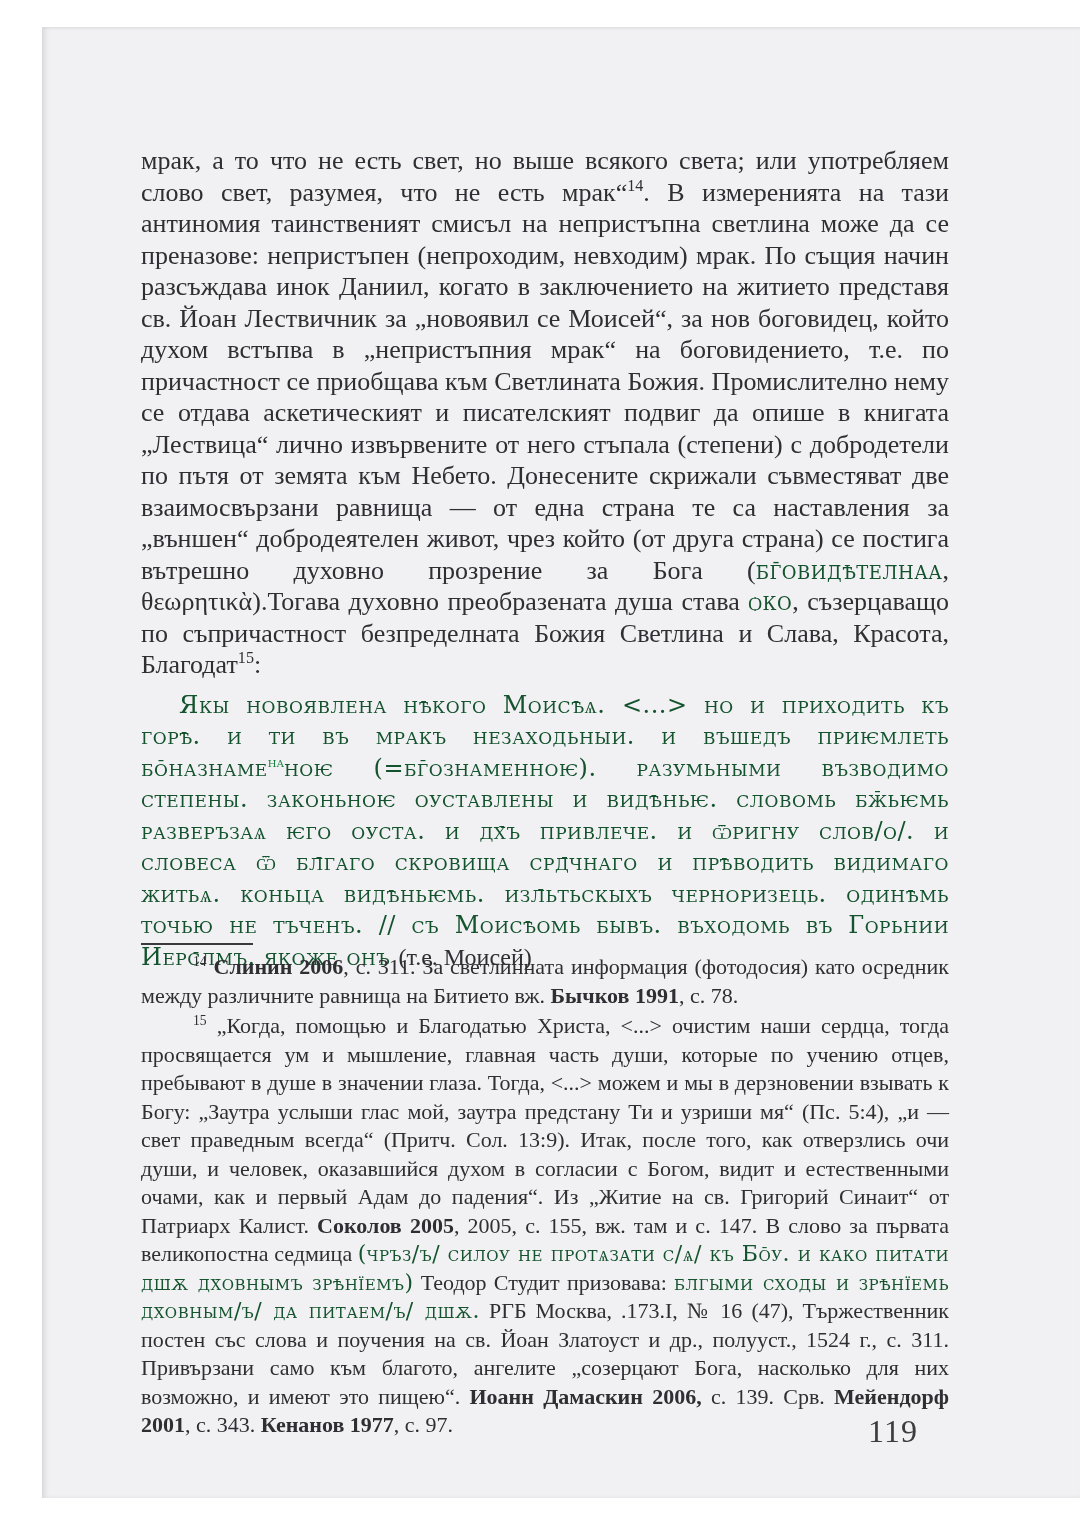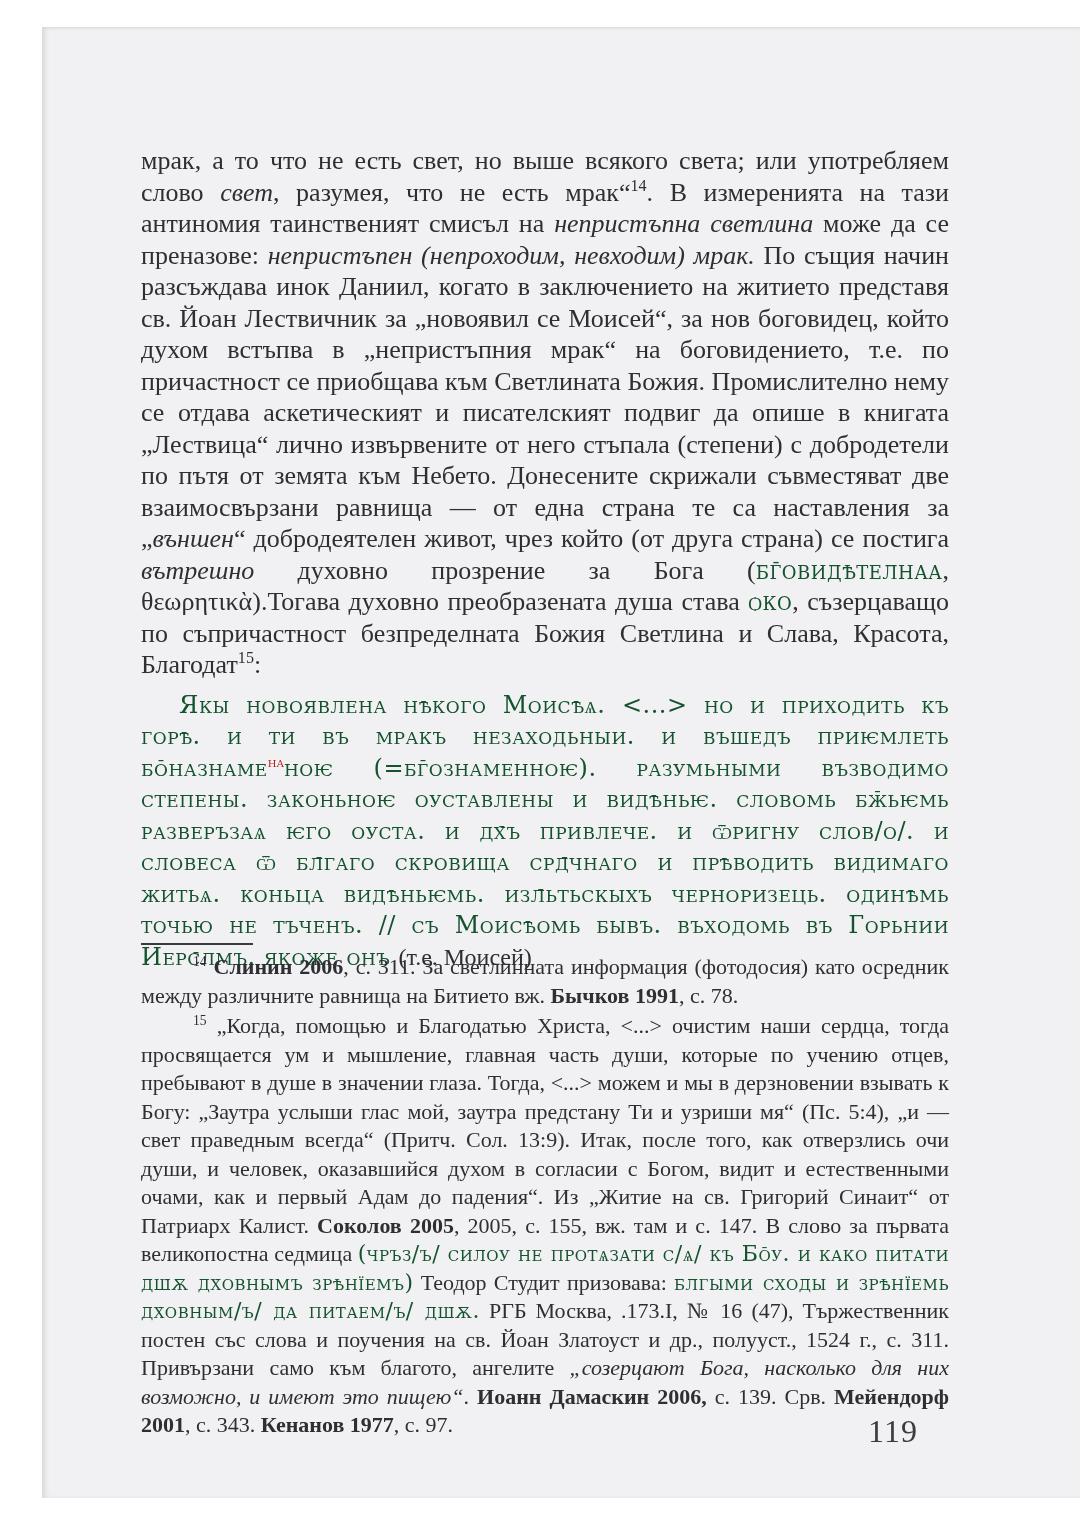--- a/index.html
+++ b/index.html
@@ -14,34 +14,34 @@
     position:absolute;left:98px;top:118px;width:808px;
     color:#2f2e33;
   }
   .main-para{
     font-size:26px;line-height:31.5px;text-align:justify;margin:0;
   }
   .quote-para{
     font-size:24px;line-height:31.5px;text-align:justify;margin:9px 0 0 0;
     text-indent:38px;
   }
-  .run-i{font-style:italic;}
+  .run-i{}
   .run-b{font-weight:bold;}
   .run-sup{vertical-align:super;font-size:0.62em;line-height:0;}
   .run-slav{
     font-family:"DejaVu Serif",serif;
     font-variant:small-caps;
     letter-spacing:0.5px;
     color:#14532d;
   }
   .run-slavsup{
     font-family:"DejaVu Serif",serif;
     font-variant:small-caps;
     vertical-align:super;font-size:0.6em;line-height:0;
-    color:#b91c1c;
+    color:#15803d;
   }
   .footnotes{
     position:absolute;left:98px;top:916px;width:808px;color:#2f2e33;
   }
   .fn-rule{
     width:112px;border:none;border-top:2px solid #3a3a3e;margin:0 0 8px 0;
   }
   .fn-para{
     font-size:22px;line-height:28.5px;text-align:justify;margin:0;
     text-indent:52px;

